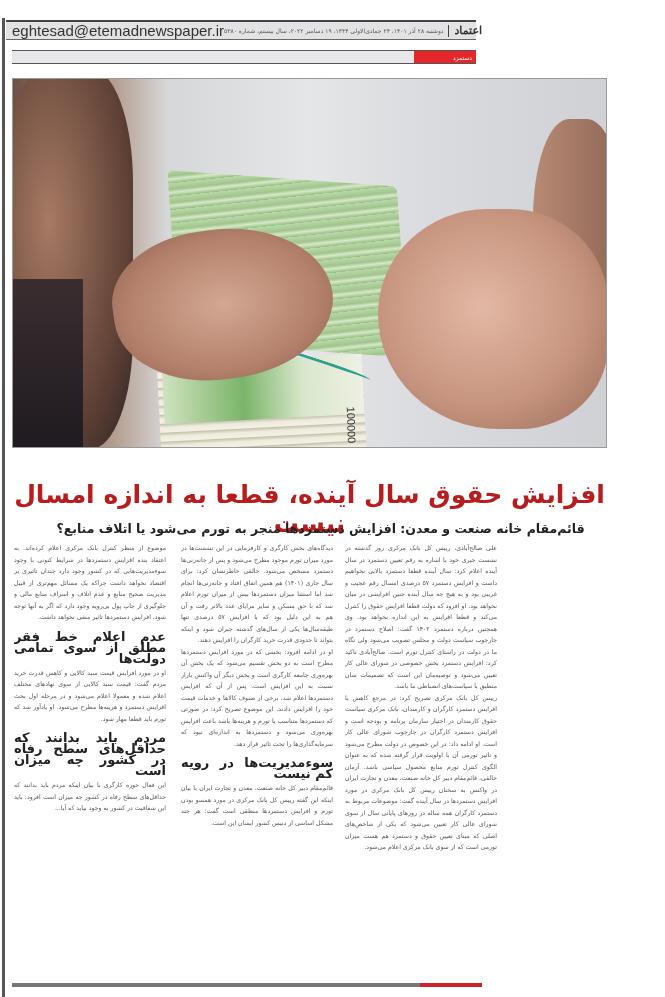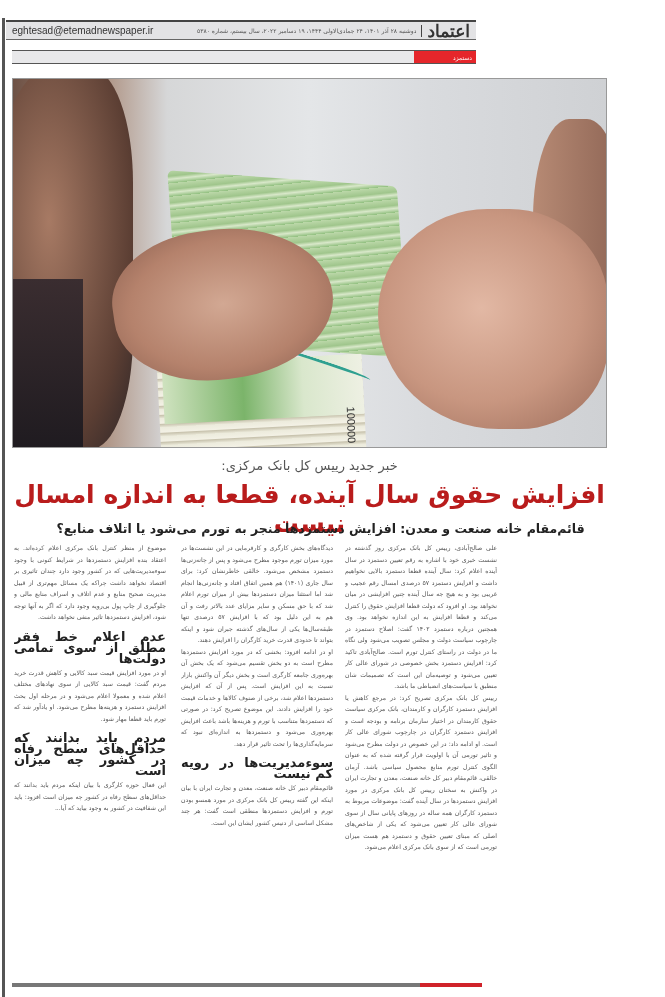--- a/index.html
+++ b/index.html
@@ -7,24 +7,24 @@
   body { font-family: "DejaVu Sans", sans-serif; color: #222; position: relative; }
 
   .page { position: absolute; left: 0; top: 0; width: 665px; height: 997px; background: #fff; }
   .left-rule { position: absolute; left: 2px; top: 18px; width: 3px; height: 979px; background: #555; }
 
   .topbar {
     position: absolute; left: 6px; top: 20px; width: 470px; height: 20px;
     background: #e3e3e5; border-top: 2px solid #444; border-bottom: 1.5px solid #666;
     display: flex; align-items: center; justify-content: space-between; padding: 0 6px;
   }
-  .email { font-family: "Liberation Sans", sans-serif; font-size: 10px; color: #333; }
+  .email { font-family: "Liberation Sans", sans-serif; font-size: 15px; color: #333; }
   .dateline { font-family: "DejaVu Sans", sans-serif; font-size: 6px; color: #555; direction: rtl; white-space: nowrap; }
   .logo-sep { width: 1px; height: 12px; background: #444; margin: 0 5px; }
-  .logo { font-family: "DejaVu Serif", serif; font-size: 17px; font-weight: bold; color: #333; direction: rtl; }
+  .logo { font-family: "DejaVu Serif", serif; font-size: 11px; font-weight: bold; color: #333; direction: rtl; }
   .right-block { display: flex; align-items: center; direction: ltr; }
 
   .section-bar {
     position: absolute; left: 12px; top: 50px; width: 464px; height: 14px;
     background: #e8e8ea; border-top: 1.5px solid #555; border-bottom: 1.5px solid #555;
   }
   .section-tag {
     position: absolute; right: 0; top: 0; height: 100%; width: 62px; background: #e5262b;
     color: #fff; font-size: 6px; direction: rtl; display: flex; align-items: center; padding-right: 4px;
   }
@@ -86,21 +86,20 @@
     <div class="arm-right"></div>
     <div class="bills-top"></div>
     <div class="bills-stack"></div>
     <div class="bills-face"></div>
     <div class="band"></div>
     <div class="hand-left"></div>
     <div class="hand-right"></div>
     <span class="denom">100000</span>
   </div>
 
-  <div class="kicker">خبر جدید رییس کل بانک مرکزی:</div>
   <div class="headline">افزایش حقوق سال آینده، قطعا به اندازه امسال نیست</div>
   <div class="subhead">قائم‌مقام خانه صنعت و معدن: افزایش دستمزدها منجر به تورم می‌شود یا اتلاف منابع؟</div>
 
   <div class="columns">
     <div class="col col-1">
       <p>علی صالح‌آبادی، رییس کل بانک مرکزی روز گذشته در نشست خبری خود با اشاره به رقم تعیین دستمزد در سال آینده اعلام کرد: سال آینده قطعا دستمزد بالایی نخواهیم داشت و افزایش دستمزد ۵۷ درصدی امسال رقم عجیب و غریبی بود و به هیچ جه سال آینده چنین افزایشی در میان نخواهد بود. او افزود که دولت قطعا افزایش حقوق را کنترل می‌کند و قطعا افزایش به این اندازه نخواهد بود. وی همچنین درباره دستمزد ۱۴۰۲ گفت: اصلاح دستمزد در چارچوب سیاست دولت و مجلس تصویب می‌شود ولی نگاه ما در دولت در راستای کنترل تورم است. صالح‌آبادی تاکید کرد: افزایش دستمزد بخش خصوصی در شورای عالی کار تعیین می‌شود و توصیه‌مان این است که تصمیمات شان منطبق با سیاست‌های انضباطی ما باشد.</p>
       <p>رییس کل بانک مرکزی تصریح کرد: در مرجع کاهش یا افزایش دستمزد کارگران و کارمندان، بانک مرکزی سیاست حقوق کارمندان در اختیار سازمان برنامه و بودجه است و افزایش دستمزد کارگران در چارچوب شورای عالی کار است. او ادامه داد: در این خصوص در دولت مطرح می‌شود و تاثیر تورمی آن با اولویت قرار گرفته شده که به عنوان الگوی کنترل تورم منابع محصول سیاسی باشد. آرمان خالقی، قائم‌مقام دبیر کل خانه صنعت، معدن و تجارت ایران در واکنش به سخنان رییس کل بانک مرکزی در مورد افزایش دستمزدها در سال آینده گفت: موضوعات مربوط به دستمزد کارگران همه ساله در روزهای پایانی سال از سوی شورای عالی کار تعیین می‌شود که یکی از شاخص‌های اصلی که مبنای تعیین حقوق و دستمزد هم هست میزان تورمی است که از سوی بانک مرکزی اعلام می‌شود.</p>
     </div>
     <div class="col col-2">
       <p>دیدگاه‌های بخش کارگری و کارفرمایی در این نشست‌ها در مورد میزان تورم موجود مطرح می‌شود و پس از چانه‌زنی‌ها دستمزد مشخص می‌شود. خالقی خاطرنشان کرد: برای سال جاری (۱۴۰۱) هم همین اتفاق افتاد و چانه‌زنی‌ها انجام شد اما استثنا میزان دستمزدها بیش از میزان تورم اعلام شد که با حق مسکن و سایر مزایای عدد بالاتر رفت و آن هم به این دلیل بود که با افزایش ۵۷ درصدی تنها طبقه‌سال‌ها یکی از سال‌های گذشته جبران شود و اینکه بتواند تا حدودی قدرت خرید کارگران را افزایش دهند.</p>

